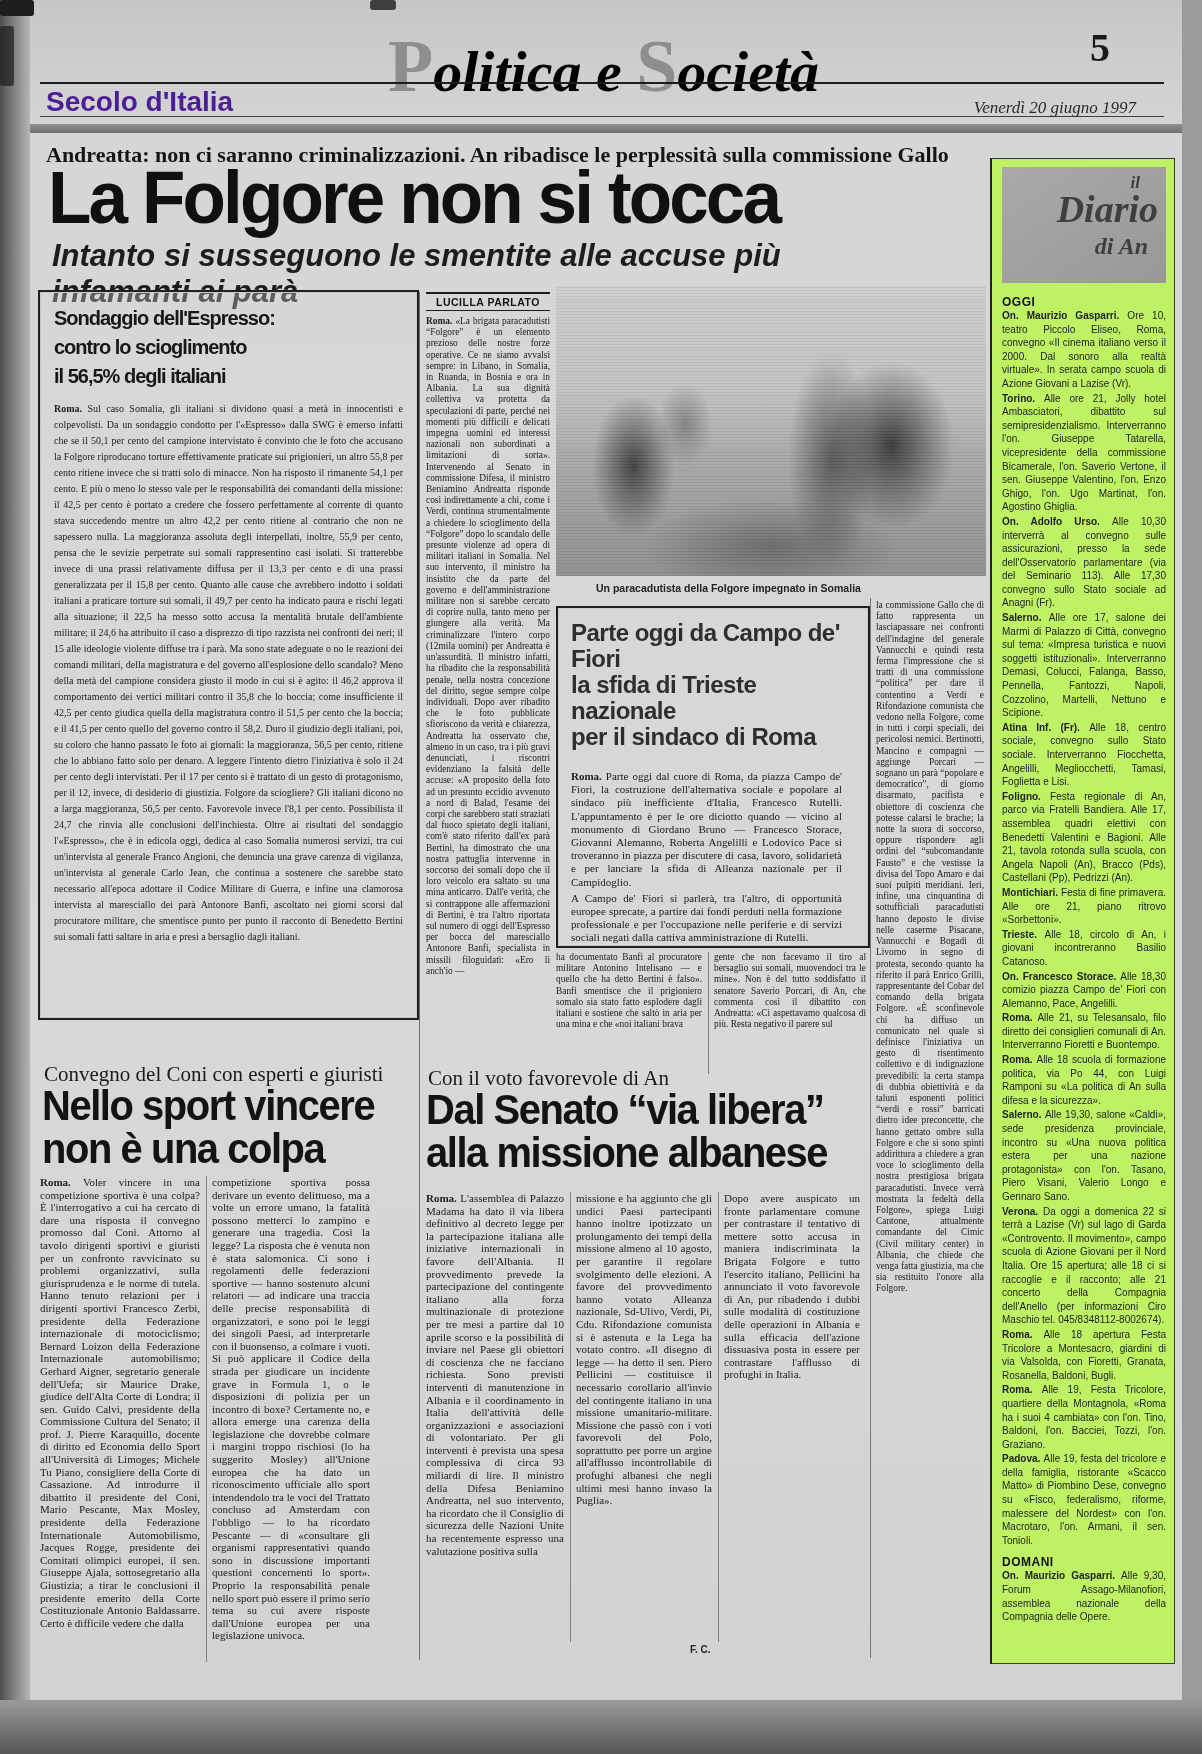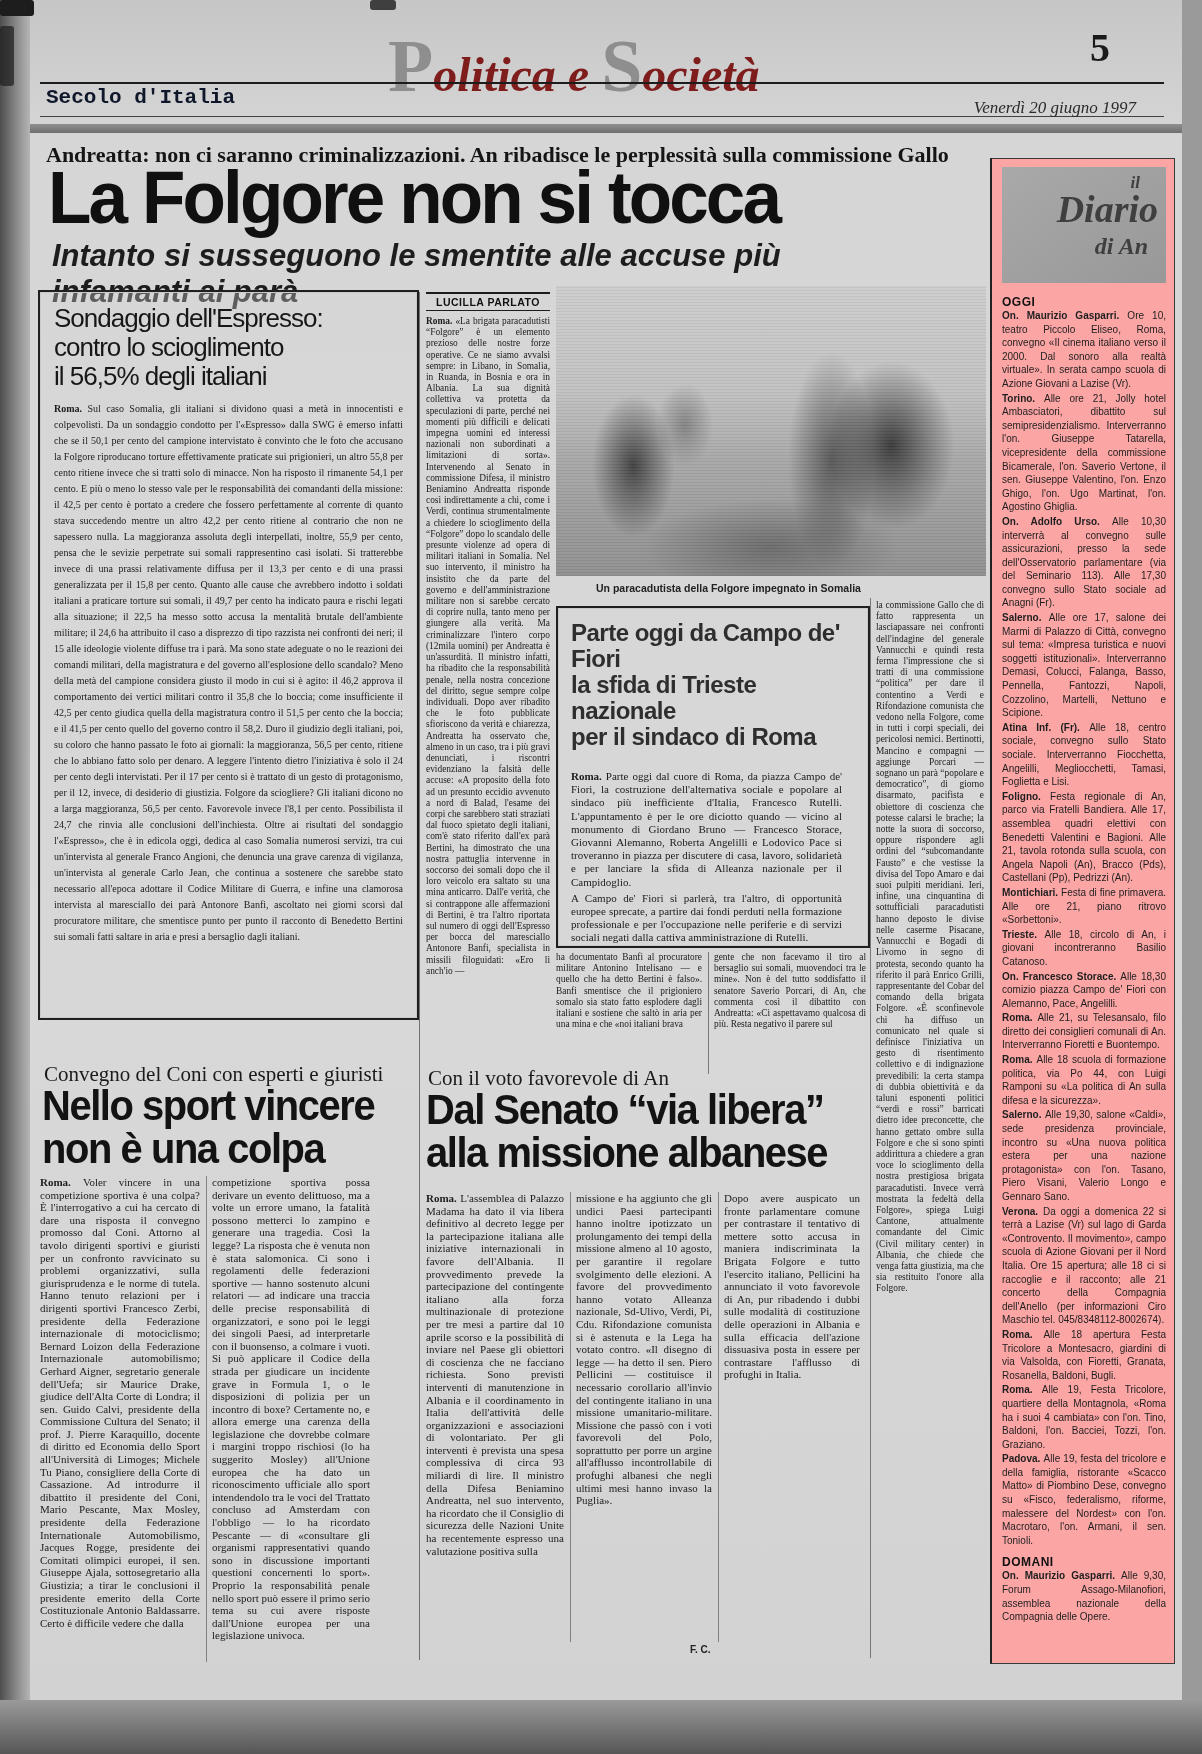--- a/index.html
+++ b/index.html
@@ -10,32 +10,32 @@
   .scan-left{position:absolute;left:0;top:0;width:30px;height:1754px;
              background:linear-gradient(90deg,#4e4e4e,#8f8f8f 60%,#b5b5b5);}
   .scan-bottom{position:absolute;left:0;top:1700px;width:1202px;height:54px;
                background:linear-gradient(180deg,#9a9a9a,#565656);}
   .blob{position:absolute;background:#1d1d1d;border-radius:3px;}
   .abs{position:absolute;}
   .rule{position:absolute;background:#1c1c1c;}
   .grayband{position:absolute;background:linear-gradient(180deg,#8f8f8f,#6f6f6f);}
   
   .mast-big{font-family:"Liberation Serif",serif;font-weight:bold;color:#8e8e8e;font-size:74px;line-height:60px;}
-  .mast-it{font-family:"Liberation Serif",serif;font-style:italic;font-weight:bold;font-size:48px;color:#7f1d1d;}
-  .logo{font-family:Liberation Mono, monospace;font-weight:bold;font-size:21px;letter-spacing:0px;color:#0f172a;}
+  .mast-it{font-family:"Liberation Serif",serif;font-style:italic;font-weight:bold;font-size:58px;color:#000000;}
+  .logo{font-family:Liberation Sans, sans-serif;font-weight:bold;font-size:28px;letter-spacing:0px;color:#4c1d95;}
   .pagenum{font-family:"Liberation Serif",serif;font-weight:bold;font-size:40px;color:#1a1a1a;}
   .dateline-top{font-family:"Liberation Serif",serif;font-style:italic;font-size:17px;color:#2b2b2b;}
   
   .kicker{font-family:"Liberation Serif",serif;font-weight:bold;font-size:22px;color:#151515;}
   .headline{font-family:"Liberation Sans",sans-serif;font-weight:bold;font-size:74px;line-height:72px;
             letter-spacing:-3px;transform:scaleX(.96);transform-origin:left;color:#101010;}
   .subhead{font-family:Liberation Sans, sans-serif;font-style:italic;font-weight:bold;font-size:31px;color:#1d1d1d;}
   
   .nbox{position:absolute;border:2px solid #1f1f1f;box-shadow:0 0 0 1px #c9c9c9 inset;background:rgba(215,215,215,.35);}
-  .boxtitle{font-family:"Liberation Sans",sans-serif;font-weight:normal;font-size:26px;line-height:29px;
+  .boxtitle{font-family:"Liberation Sans",sans-serif;font-weight:bold;font-size:20px;line-height:29px;
             letter-spacing:-1px;color:#171717;}
   .boxtitle2{font-family:"Liberation Sans",sans-serif;font-weight:bold;font-size:24px;line-height:26px;
              letter-spacing:-0.5px;color:#2e2e2e;}
   .body{text-align:justify;overflow:hidden;color:#1c1c1c;}
   .b10{font-size:10px;line-height:16px;}
   .b9{font-size:9.4px;line-height:11.2px;}
   .b11{font-size:11px;line-height:13.2px;}
   .b105{font-size:11px;line-height:12.6px;}
   .dl{font-weight:bold;}
   .byline{font-family:"Liberation Sans",sans-serif;font-weight:bold;font-size:10.5px;letter-spacing:.5px;
@@ -45,21 +45,21 @@
   .photo{position:absolute;overflow:hidden;background:
      radial-gradient(90px 120px at 78% 55%, rgba(40,40,40,.85), rgba(40,40,40,0) 70%),
      radial-gradient(60px 150px at 64% 60%, rgba(70,70,70,.8), rgba(70,70,70,0) 72%),
      radial-gradient(55px 95px at 18% 62%, rgba(55,55,55,.9), rgba(55,55,55,0) 75%),
      radial-gradient(40px 60px at 30% 48%, rgba(120,120,120,.8), rgba(120,120,120,0) 70%),
      radial-gradient(160px 60px at 50% 90%, rgba(90,90,90,.7), rgba(90,90,90,0) 80%),
      linear-gradient(180deg,#cdcdcd 0%,#c2c2c2 35%,#a8a8a8 60%,#8f8f8f 100%);}
   .photo:after{content:"";position:absolute;inset:0;
      background:repeating-linear-gradient(0deg,rgba(0,0,0,.05) 0 1px,rgba(255,255,255,.04) 1px 3px);}
   
-  .diario-box{position:absolute;border:1px solid #3a3a3a;border-left:2px solid #222;background:#fca5a5;}
+  .diario-box{position:absolute;border:1px solid #3a3a3a;border-left:2px solid #222;background:#bef264;}
   .diario-head{position:absolute;left:10px;top:8px;right:8px;height:116px;background:linear-gradient(145deg,#a9a9a9,#989898);
                color:#3f3f3f;font-family:"Liberation Serif",serif;font-style:italic;}
   .diario-il{position:absolute;right:26px;top:6px;font-size:17px;font-weight:bold;}
   .diario-main{position:absolute;right:8px;top:20px;font-size:38px;font-weight:bold;font-style:italic;}
   .diario-sub{position:absolute;right:18px;top:66px;font-size:24px;font-weight:bold;}
   .sb{font-family:"Liberation Sans",sans-serif;font-size:10px;line-height:13.6px;text-align:justify;color:#1e1e1e;}
   .sb .entry{margin:0 0 1px 0;}
   .sb-head{font-family:"Liberation Sans",sans-serif;font-weight:bold;font-size:12px;letter-spacing:.5px;color:#111;}
   
   .kicker2{font-family:Liberation Serif, serif;font-size:21px;color:#1a1a1a;}

